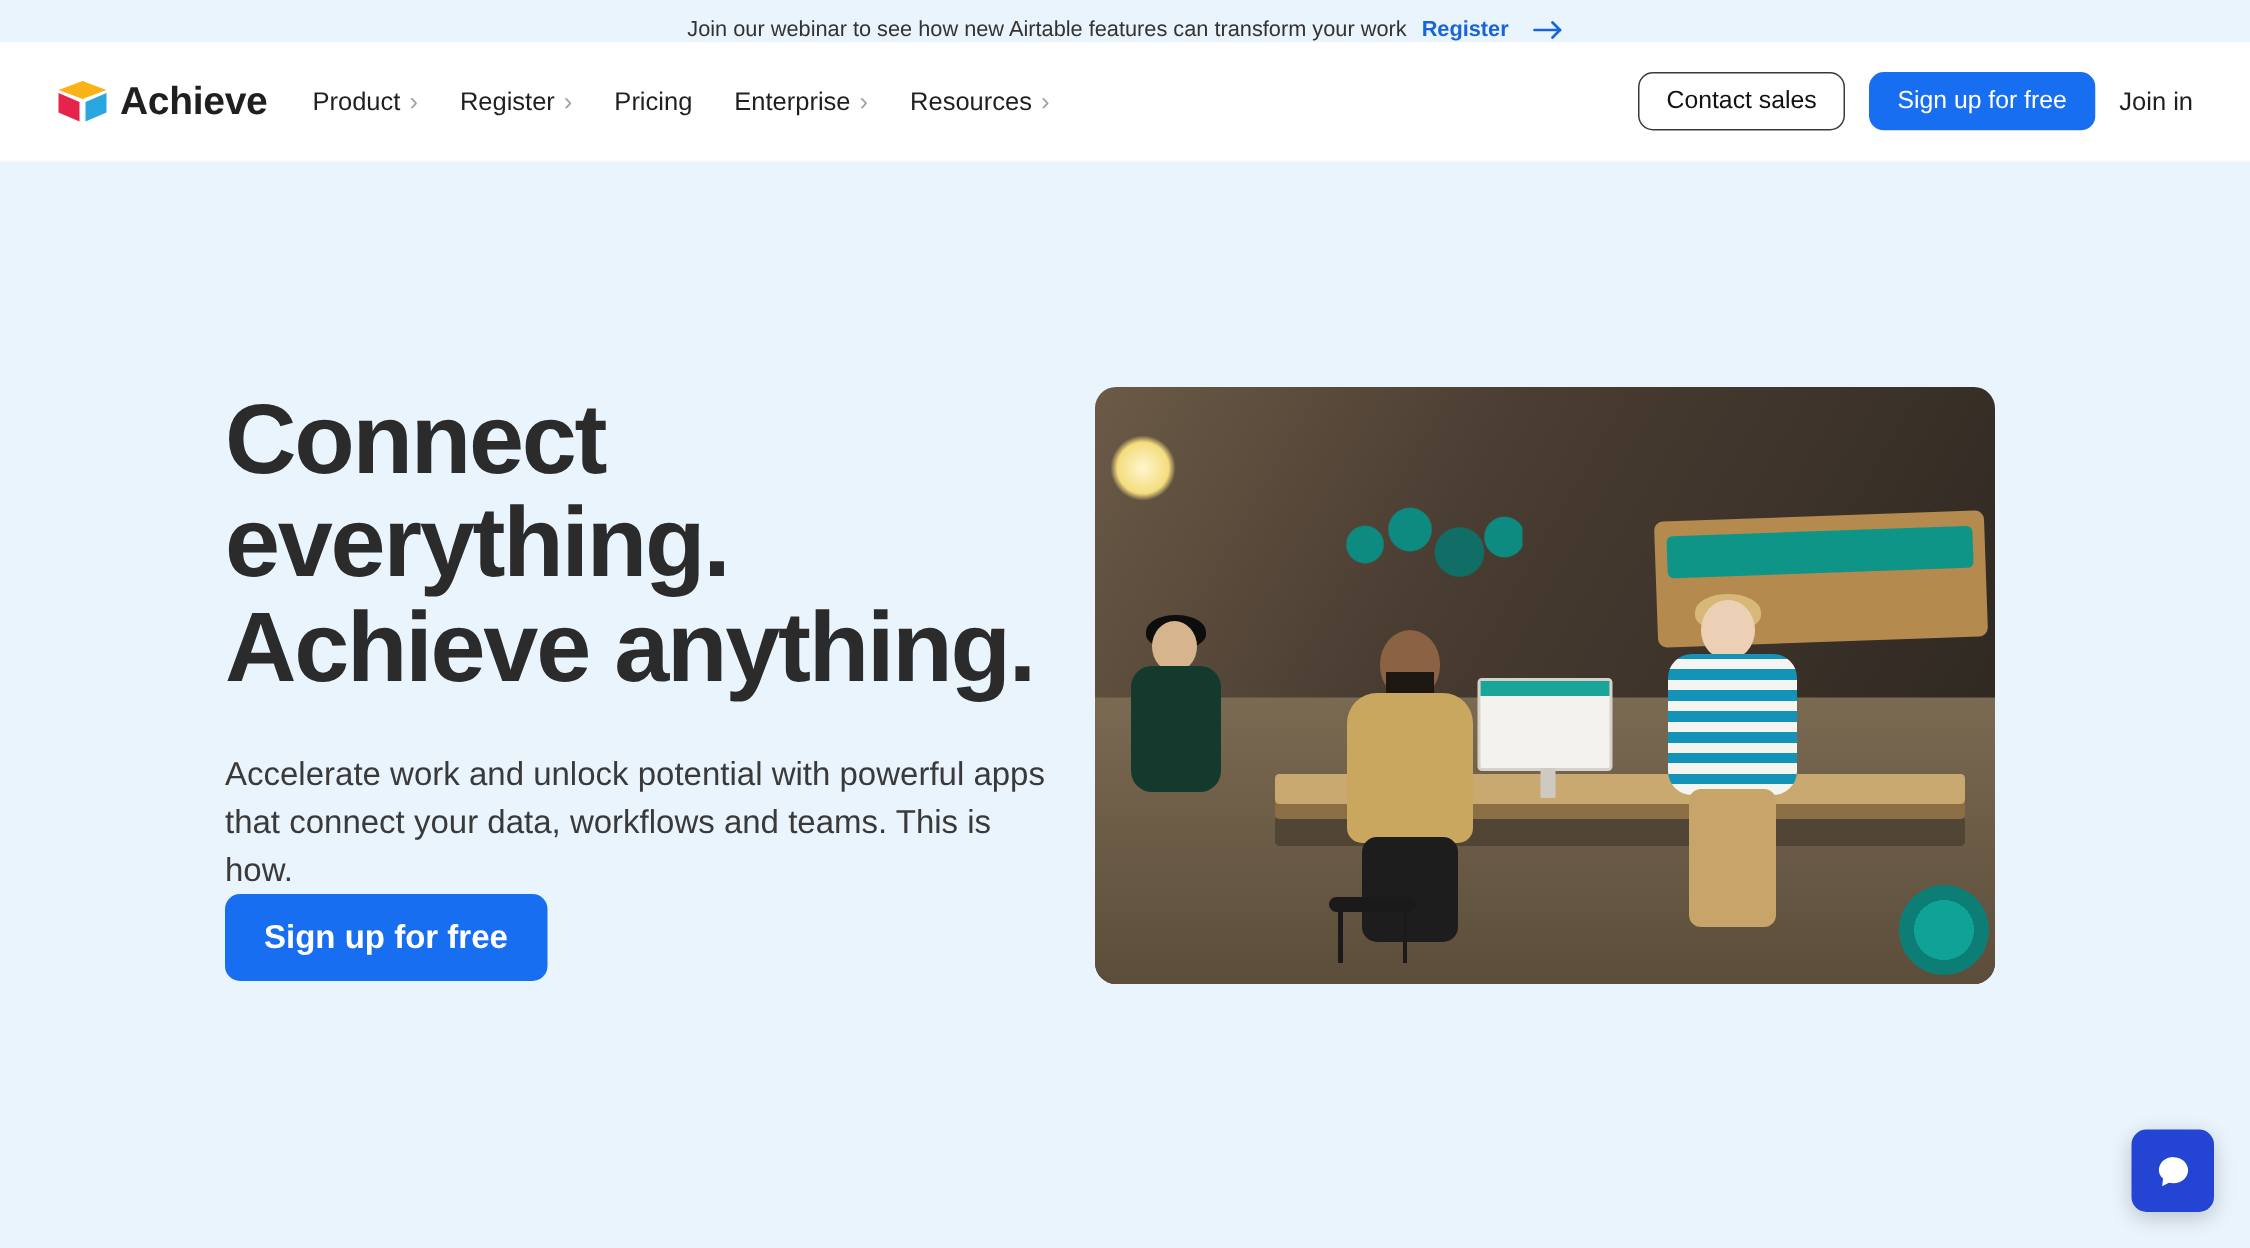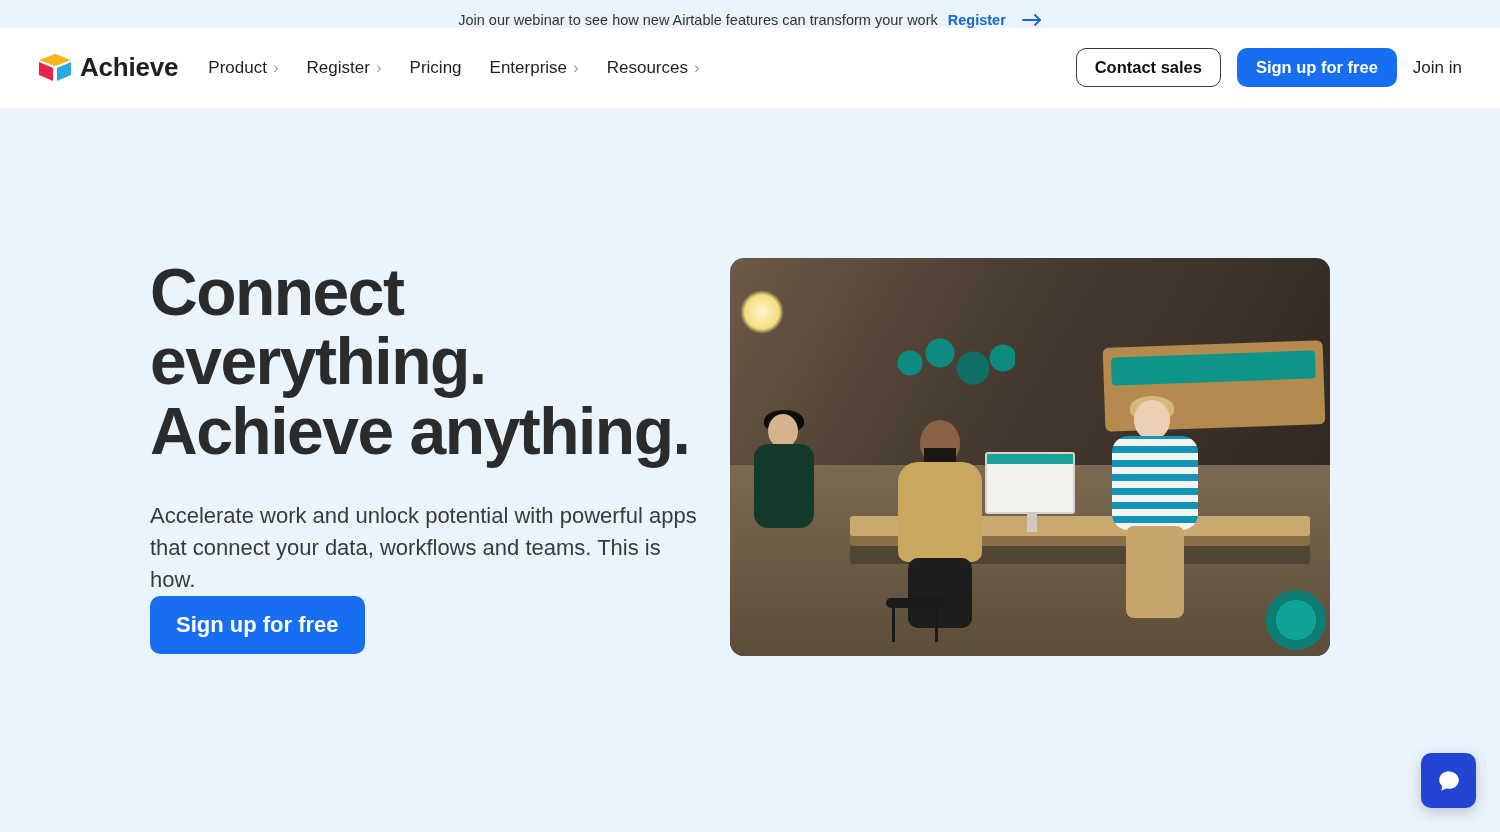--- a/index.html
+++ b/index.html
@@ -72,21 +72,21 @@
   }
   .nav-item .chev { color: #9da3a9; }
   .header-right {
     margin-left: auto;
     display: flex;
     align-items: center;
     gap: 16px;
   }
   .btn {
     font-size: 16.5px;
-    font-weight: 700;
+    font-weight: 400;
     border-radius: 10px;
     padding: 10px 18px;
     cursor: pointer;
     border: 1.5px solid transparent;
     line-height: 1;
   }
   .btn-outline {
     background: #fff;
     color: #111;
     border-color: #3a3a3a;

